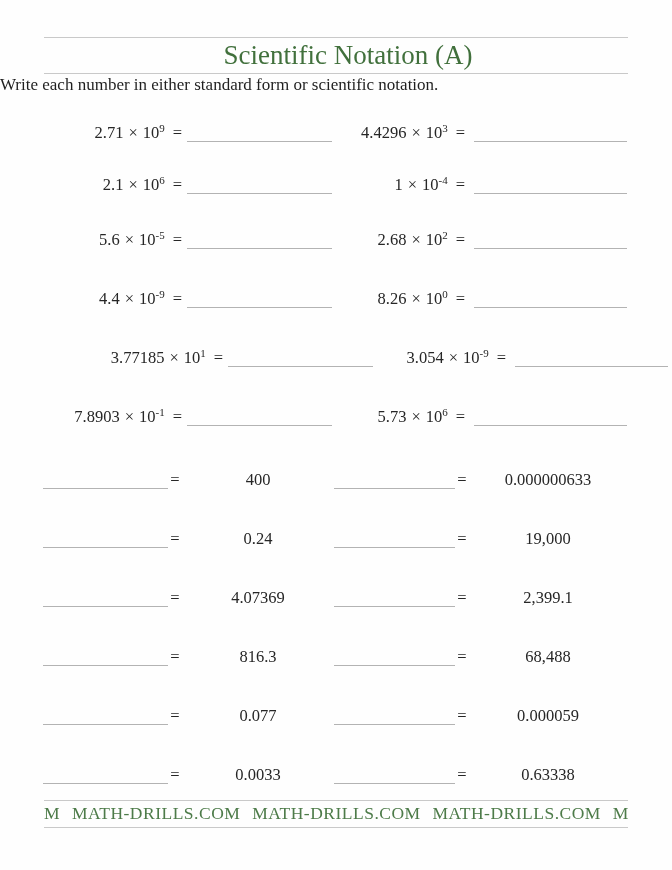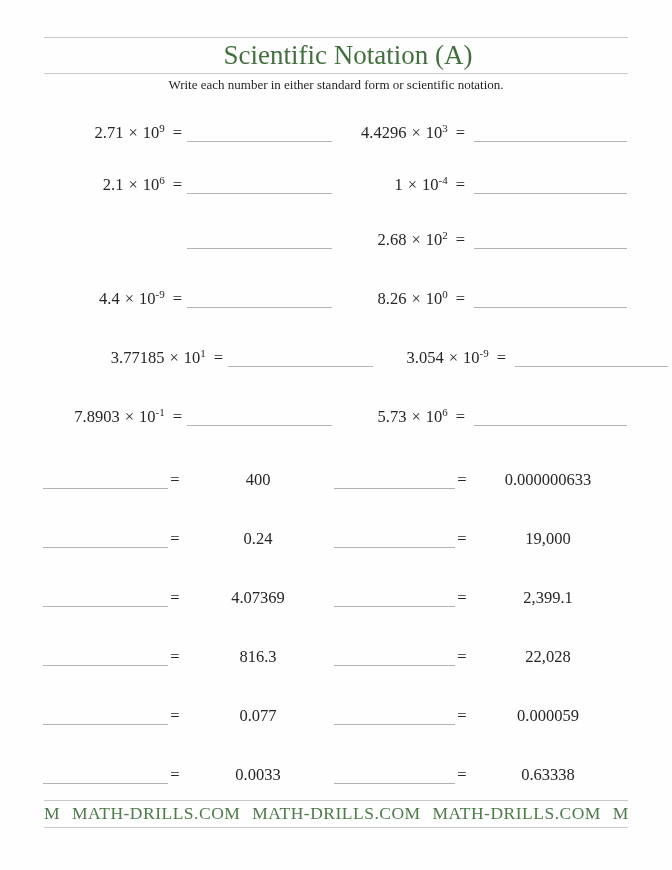--- a/index.html
+++ b/index.html
@@ -15,21 +15,21 @@
     border-top:1px solid #c9c9c9;
   }
   .page-title {
     position:absolute; top:40px; left:0; width:672px;
     text-align:center; font-size:27px; line-height:30px;
     color:#41703c;
     margin-left:12px;
   }
   .subtitle {
     position:absolute; top:74px; left:0; width:672px;
-    text-align:center; font-size:13px; line-height:22px;
+    text-align:left; font-size:17px; line-height:22px;
     color:#1f1f1f;
   }
   .row { position:absolute; left:0; width:672px; height:30px; font-size:16.5px; }
   .expr {
     position:absolute; top:0; height:30px; line-height:30px;
     text-align:right; white-space:nowrap; color:#262626;
   }
   .expr-left  { left:44px;  width:138px; }
   .expr-right { left:283px; width:182px; }
   .times { padding:0 5px; }
@@ -83,20 +83,21 @@
   </div>
 
   <div class="row" style="top:170px;">
     <div class="expr expr-left"><span>2.1</span><span class="times">×</span><span>10</span><span class="exp">6</span><span class="eq-after">=</span></div>
     <div class="blank blank-sci-left"></div>
     <div class="expr expr-right"><span>1</span><span class="times">×</span><span>10</span><span class="exp">-4</span><span class="eq-after">=</span></div>
     <div class="blank blank-sci-right"></div>
   </div>
 
   <div class="row" style="top:225px;">
+    <div class="expr expr-left"><span>5.6</span><span class="times">×</span><span>10</span><span class="exp">-5</span><span class="eq-after">=</span></div>
     <div class="blank blank-sci-left"></div>
     <div class="expr expr-right"><span>2.68</span><span class="times">×</span><span>10</span><span class="exp">2</span><span class="eq-after">=</span></div>
     <div class="blank blank-sci-right"></div>
   </div>
 
   <div class="row" style="top:284px;">
     <div class="expr expr-left"><span>4.4</span><span class="times">×</span><span>10</span><span class="exp">-9</span><span class="eq-after">=</span></div>
     <div class="blank blank-sci-left"></div>
     <div class="expr expr-right"><span>8.26</span><span class="times">×</span><span>10</span><span class="exp">0</span><span class="eq-after">=</span></div>
     <div class="blank blank-sci-right"></div>
@@ -142,21 +143,21 @@
     <div class="eq-std eq-std-right">=</div>
     <div class="std-value std-value-right">2,399.1</div>
   </div>
 
   <div class="row" style="top:642px;">
     <div class="blank blank-std-left"></div>
     <div class="eq-std eq-std-left">=</div>
     <div class="std-value std-value-left">816.3</div>
     <div class="blank blank-std-right"></div>
     <div class="eq-std eq-std-right">=</div>
-    <div class="std-value std-value-right">22,028</div>
+    <div class="std-value std-value-right">68,488</div>
   </div>
 
   <div class="row" style="top:701px;">
     <div class="blank blank-std-left"></div>
     <div class="eq-std eq-std-left">=</div>
     <div class="std-value std-value-left">0.077</div>
     <div class="blank blank-std-right"></div>
     <div class="eq-std eq-std-right">=</div>
     <div class="std-value std-value-right">0.000059</div>
   </div>

